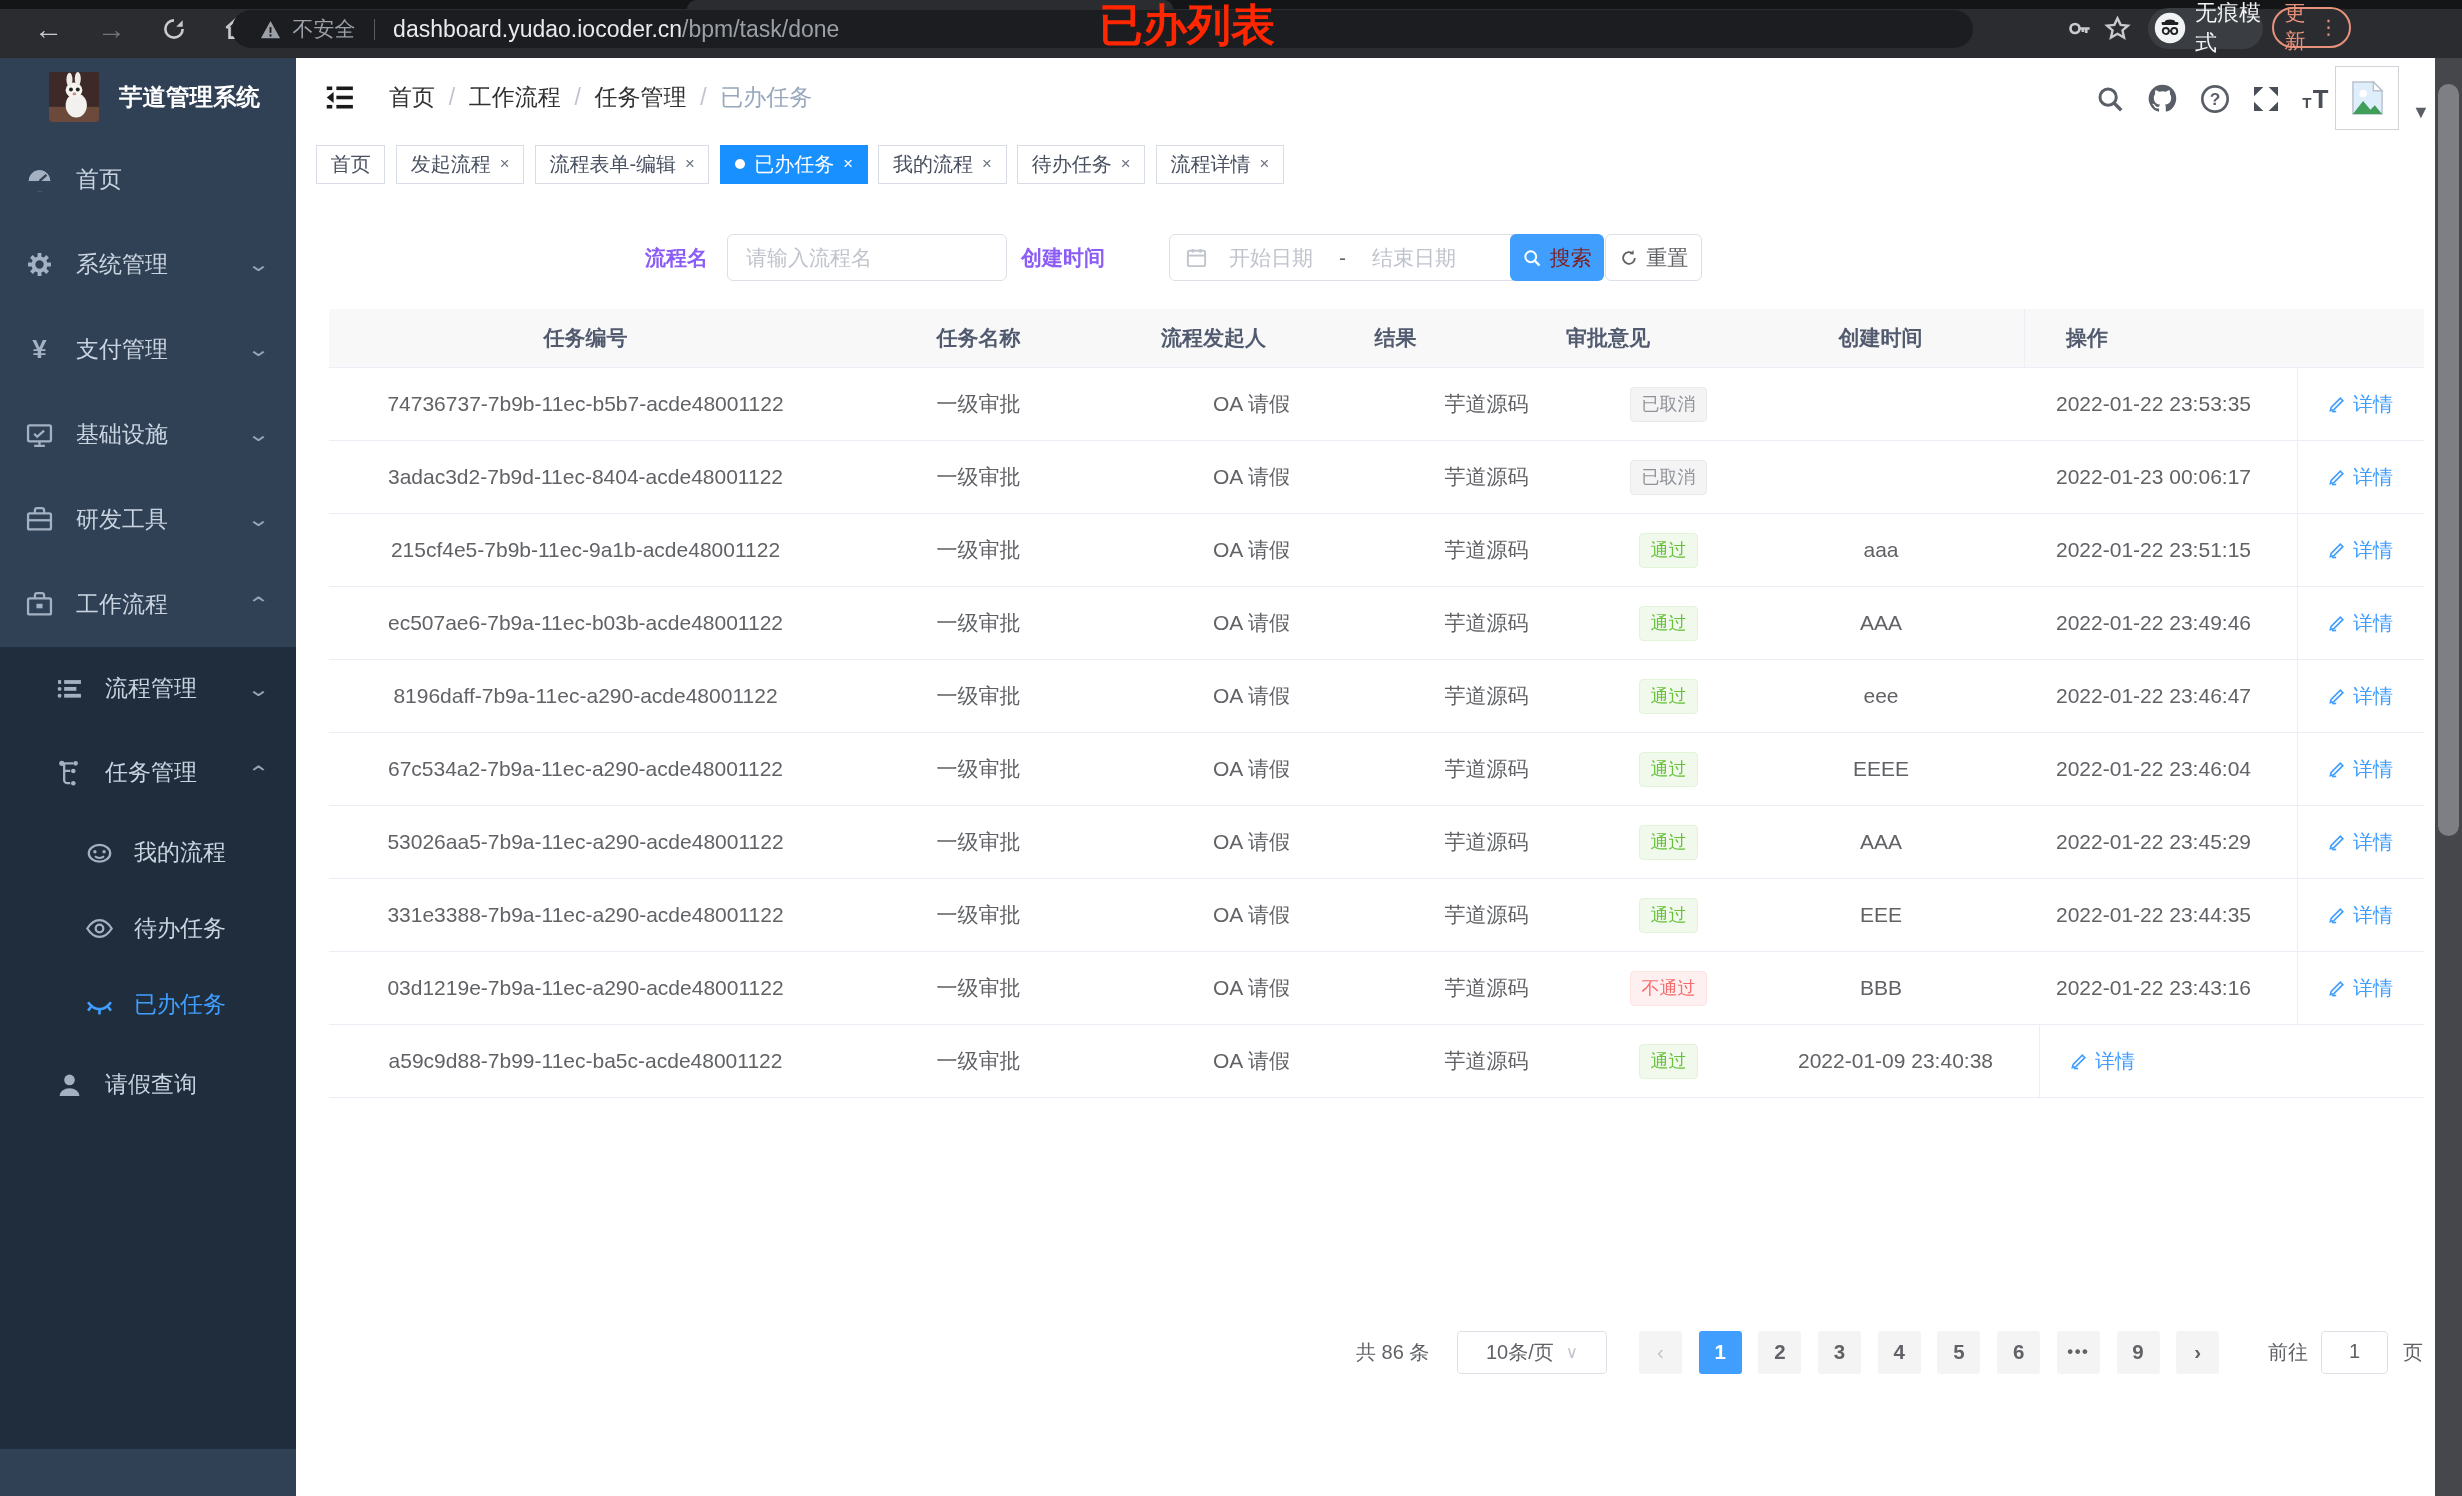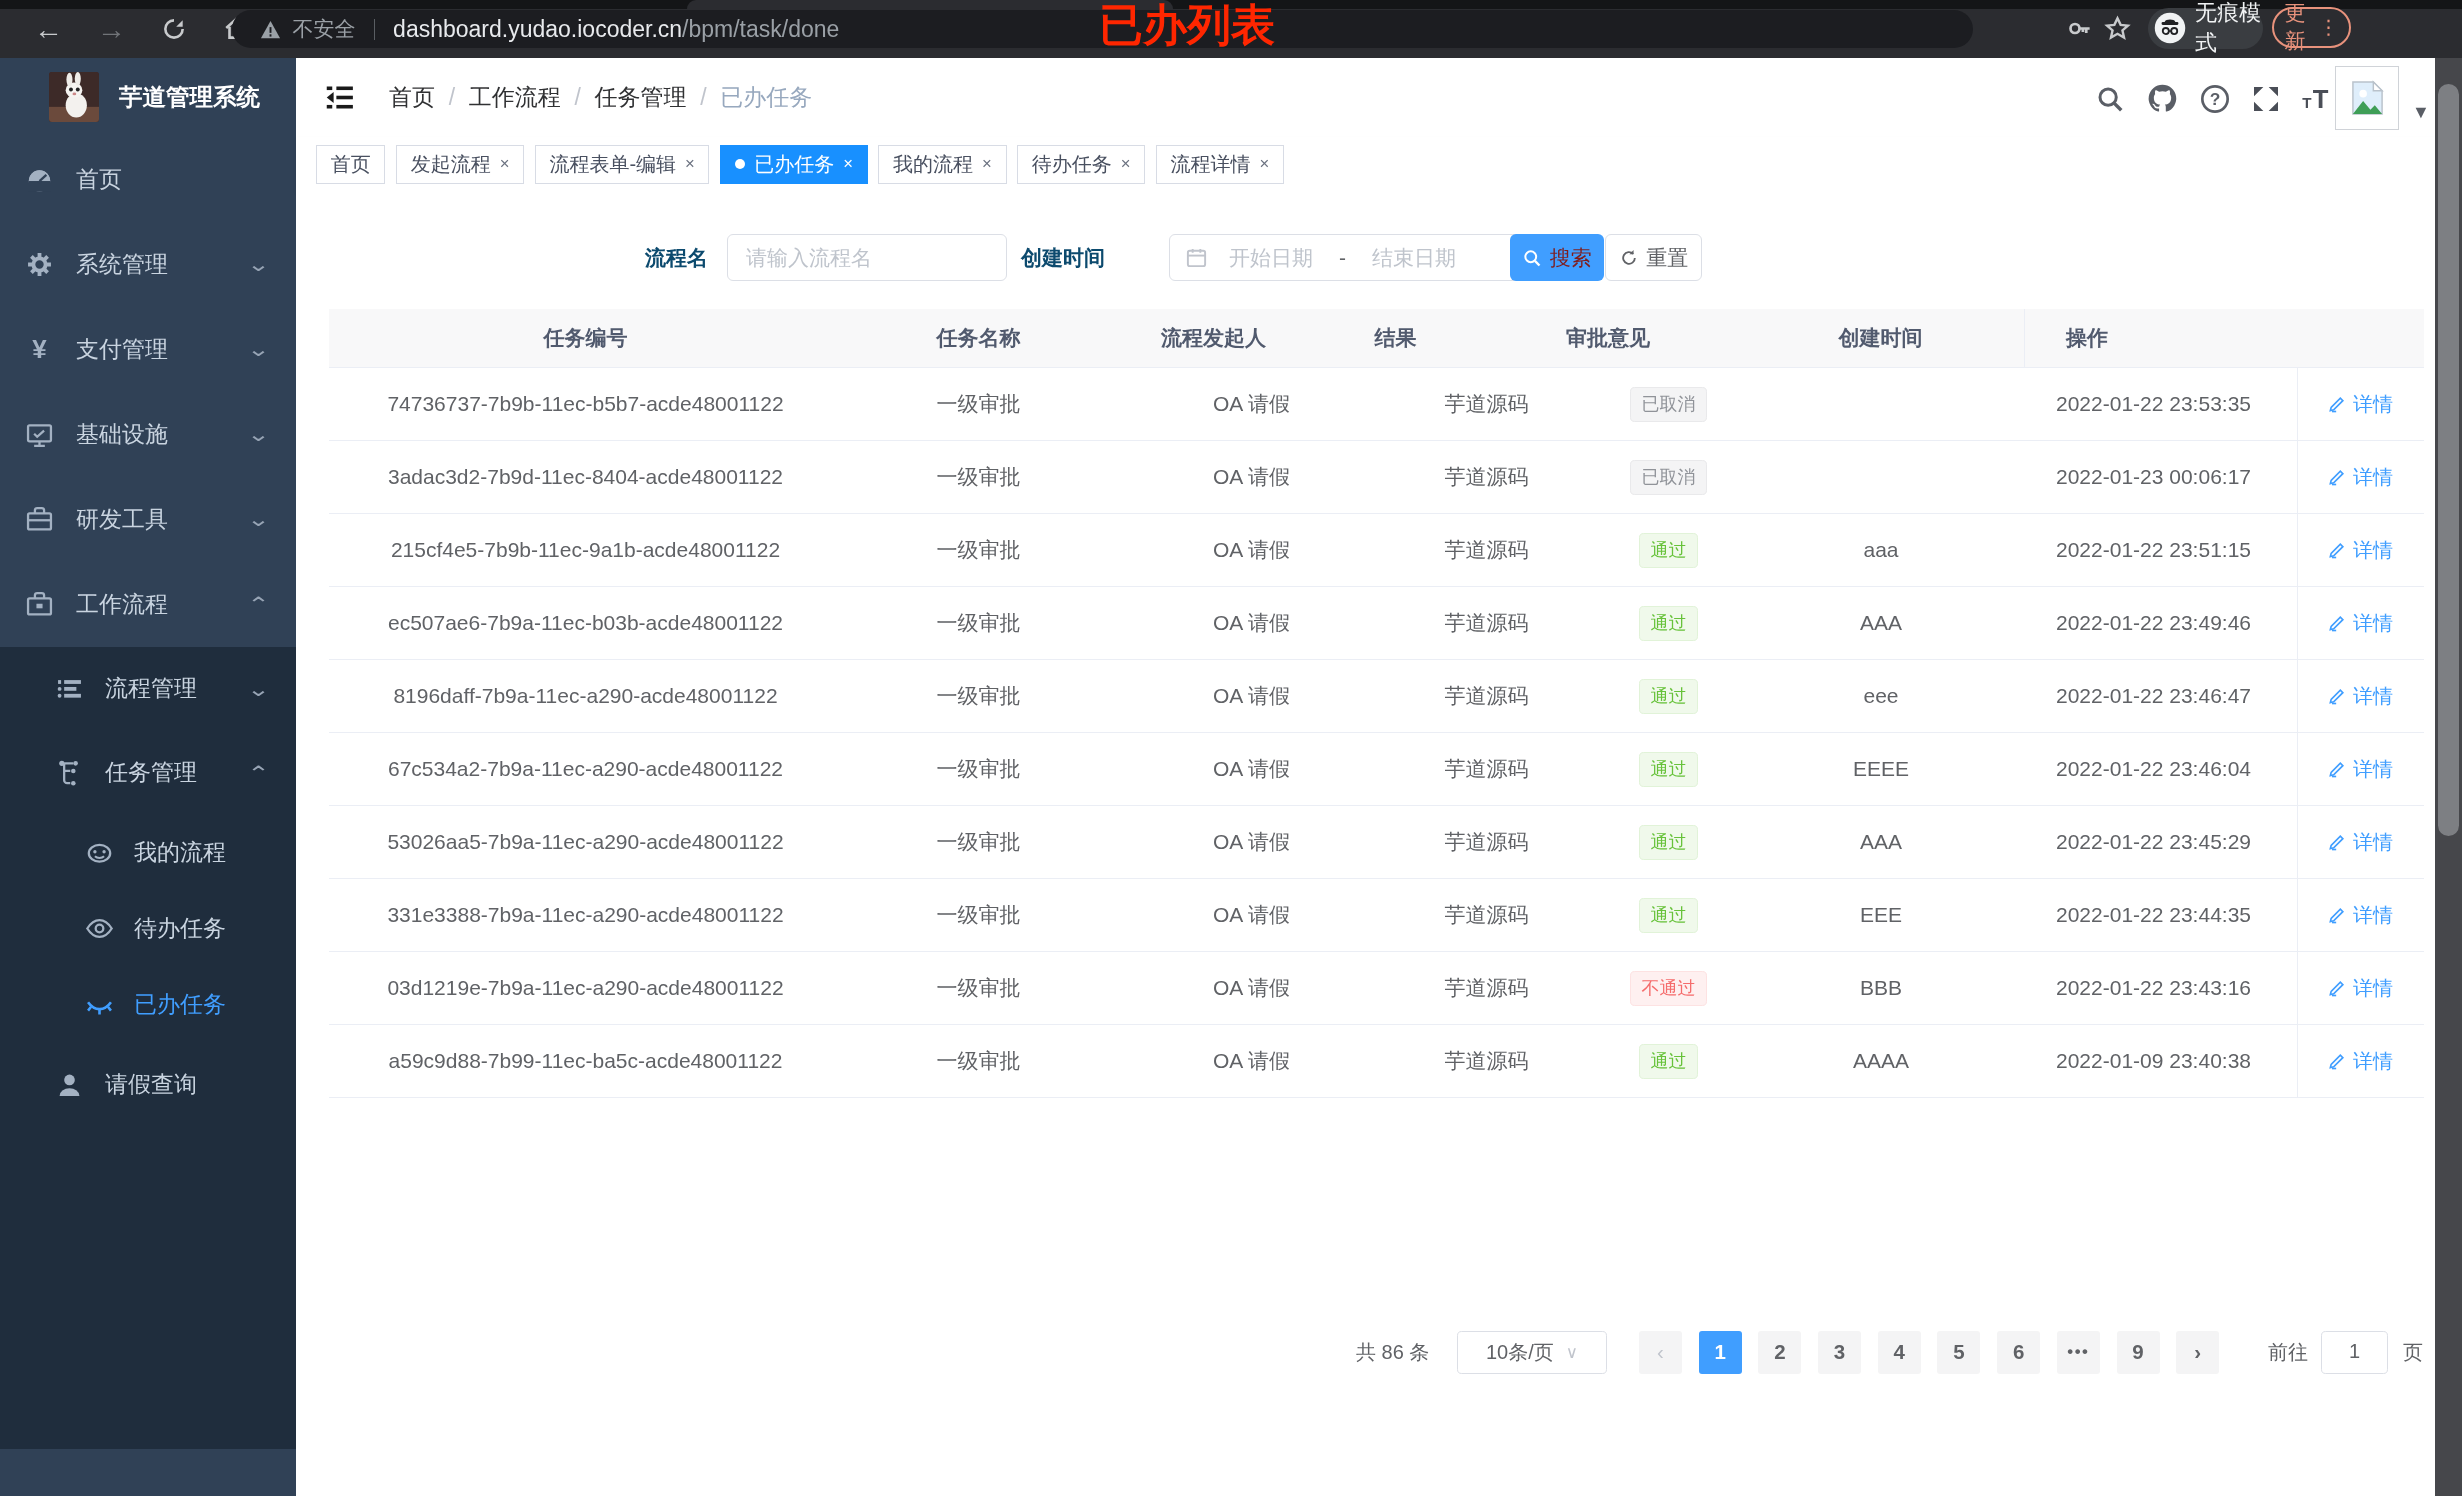--- a/index.html
+++ b/index.html
@@ -71,21 +71,21 @@
            font-size:20px;padding:0 13.7px;margin-left:10.6px;box-sizing:border-box;cursor:pointer;white-space:nowrap;}
   .tag-tab:first-child{margin-left:20px;}
   .tag-tab .dot{display:none;width:10.6px;height:10.6px;border-radius:50%;background:#fff;margin-right:9px;}
   .tag-tab .x{margin-left:9px;font-size:16.7px;color:#6b7280;}
   .tag-tab.active{background:#1890ff;border-color:#1890ff;color:#fff;}
   .tag-tab.active .dot{display:inline-block;}
   .tag-tab.active .x{color:#fff;}
 
   
   .content{position:absolute;left:296px;top:191px;width:2140px;height:1305px;background:#fff;}
-  .filter-label{position:absolute;top:43px;height:47px;line-height:47px;font-size:21px;font-weight:700;color:#0c4a6e;}
+  .filter-label{position:absolute;top:43px;height:47px;line-height:47px;font-size:21px;font-weight:700;color:#8b5cf6;}
   .f-input{position:absolute;top:43px;height:47px;border:1.5px solid #dcdfe6;border-radius:6px;box-sizing:border-box;
            display:flex;align-items:center;background:#fff;}
   .placeholder{color:#bfc4cc;font-size:21px;}
   .btn{position:absolute;top:43px;height:47px;border-radius:6px;box-sizing:border-box;display:flex;align-items:center;
        justify-content:center;font-size:21px;cursor:pointer;}
   .btn.primary{background:#409eff;color:#7f1d1d;border:none;margin-left:24px;}
   .btn.plain{background:#fff;color:#606266;border:1.5px solid #dcdfe6;}
 
   
   .table{position:absolute;left:33px;top:118px;width:2095px;}
@@ -674,21 +674,20 @@
             </div>
           </div>
           <div class="t-row">
             <div class="t-cell c0">a59c9d88-7b99-11ec-ba5c-acde48001122</div>
             <div class="t-cell c1">一级审批</div>
             <div class="t-cell c2">OA 请假</div>
             <div class="t-cell c3">芋道源码</div>
             <div class="t-cell c4">
               <span class="tag success">通过</span>
             </div>
-            <div class="t-cell c5">AAAA</div>
             <div class="t-cell c6">2022-01-09 23:40:38</div>
             <div class="t-cell c7">
               <span class="detail-link">
                 <svg width="20" height="20" viewBox="0 0 24 24">
                   <path d="M4 20l1-4L16 5l3 3L8 19Z" fill="none" stroke="#409eff" stroke-width="2"></path>
                   <path d="M6 21h5" stroke="#409eff" stroke-width="2"></path>
                 </svg>
                 <span>详情</span>
               </span>
             </div>

